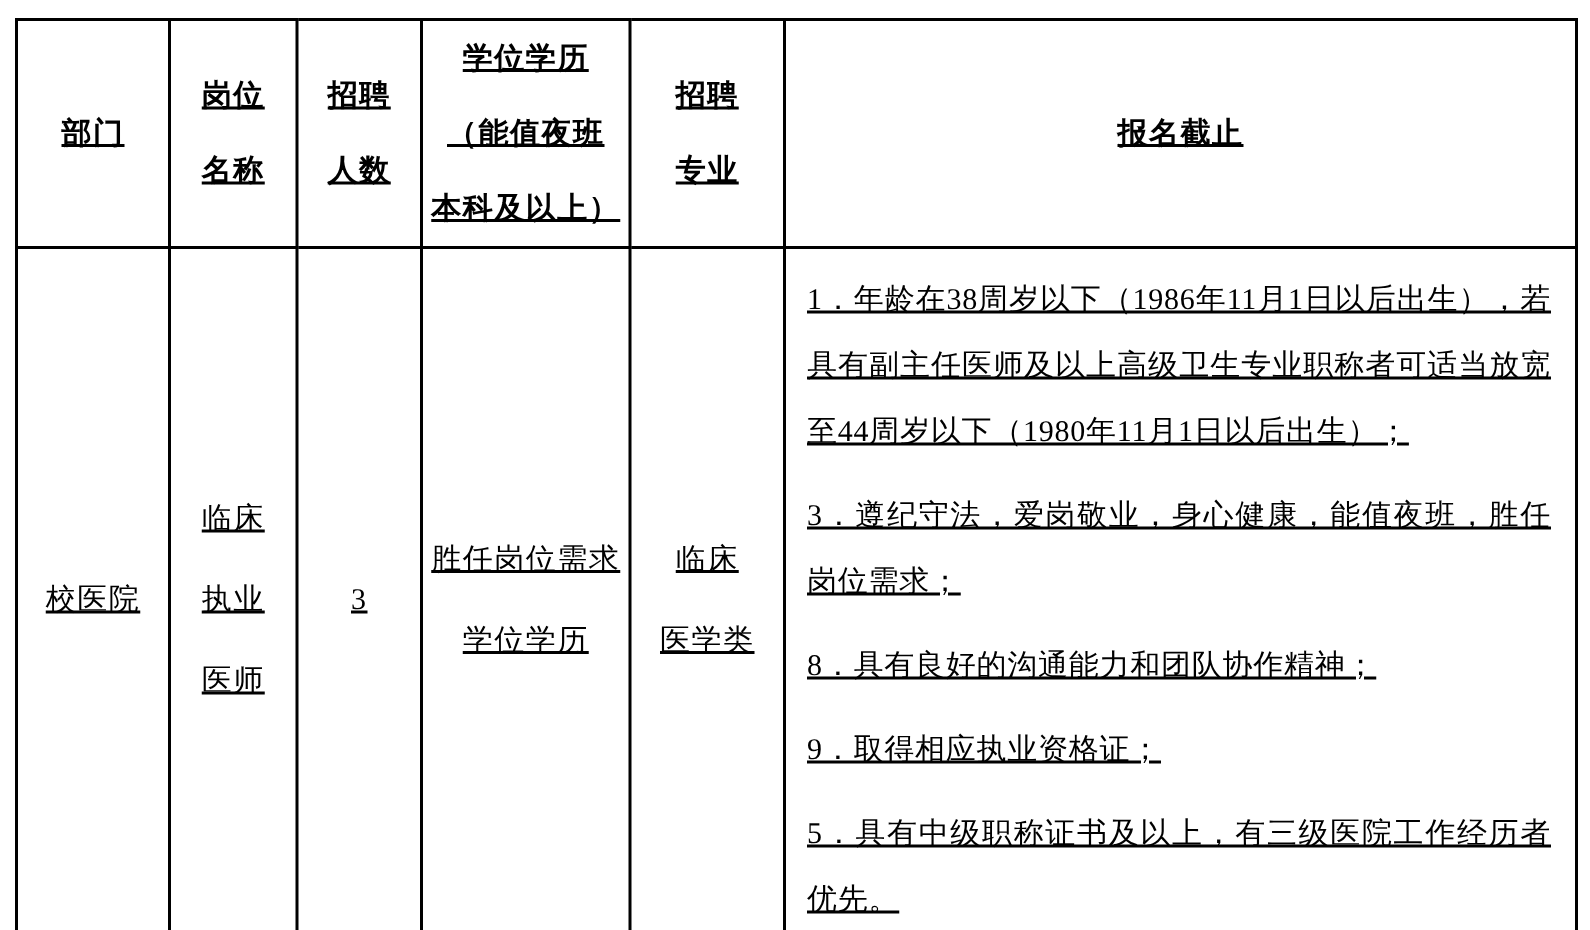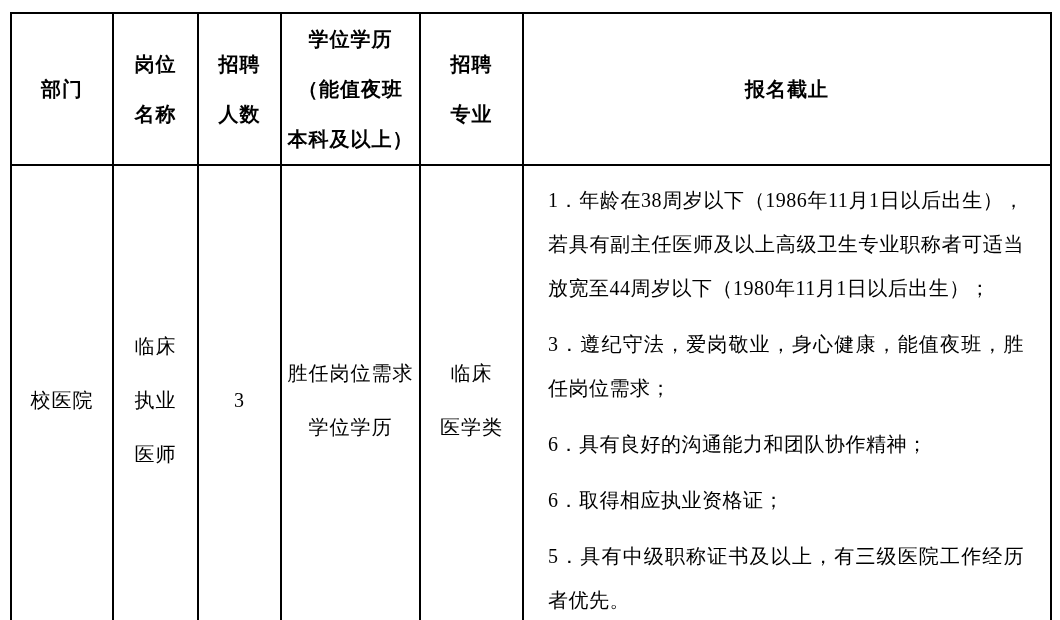--- a/index.html
+++ b/index.html
@@ -26,20 +26,21 @@
     border-collapse: collapse;
     table-layout: fixed;
   }
   .job-table th, .job-table td {
     border: 2px solid #000000;
     padding: 0;
     vertical-align: middle;
     text-align: center;
     font-size: 20px;
     overflow: hidden;
+    text-decoration: underline;
   }
   .job-table tr.header-row {
     height: 151px;
   }
   .job-table tr.body-row {
     height: 449px;
   }
   .job-table th {
     font-weight: bold;
     line-height: 50px;
@@ -52,21 +53,21 @@
   }
   .ln { display: block; }
   td.req-cell {
     text-align: justify;
     text-justify: inter-character;
     padding: 0 10px 0 8px;
     line-height: 44px;
     letter-spacing: 0.5px;
   }
   td.req-cell p.req {
-    margin: 12px 16px;
+    margin: 12px 6px;
     text-align: justify;
     text-justify: inter-character;
   }
 </style>
 </head>
 <body>
 
 <div class="page">
   <table class="job-table">
     <colgroup>
@@ -119,20 +120,20 @@
           <span class="ln">胜任岗位需求</span>
           <span class="ln">学位学历</span>
         </td>
         <td>
           <span class="ln">临床</span>
           <span class="ln">医学类</span>
         </td>
         <td class="req-cell">
           <p class="req">1．年龄在38周岁以下（1986年11月1日以后出生），若具有副主任医师及以上高级卫生专业职称者可适当放宽至44周岁以下（1980年11月1日以后出生）；</p>
           <p class="req">3．遵纪守法，爱岗敬业，身心健康，能值夜班，胜任岗位需求；</p>
-          <p class="req">6．具有良好的沟通能力和团队协作精神；</p>
-          <p class="req">6．取得相应执业资格证；</p>
+          <p class="req">8．具有良好的沟通能力和团队协作精神；</p>
+          <p class="req">9．取得相应执业资格证；</p>
           <p class="req">5．具有中级职称证书及以上，有三级医院工作经历者优先。</p>
         </td>
       </tr>
     </tbody>
   </table>
 </div>
 
 </body></html>

